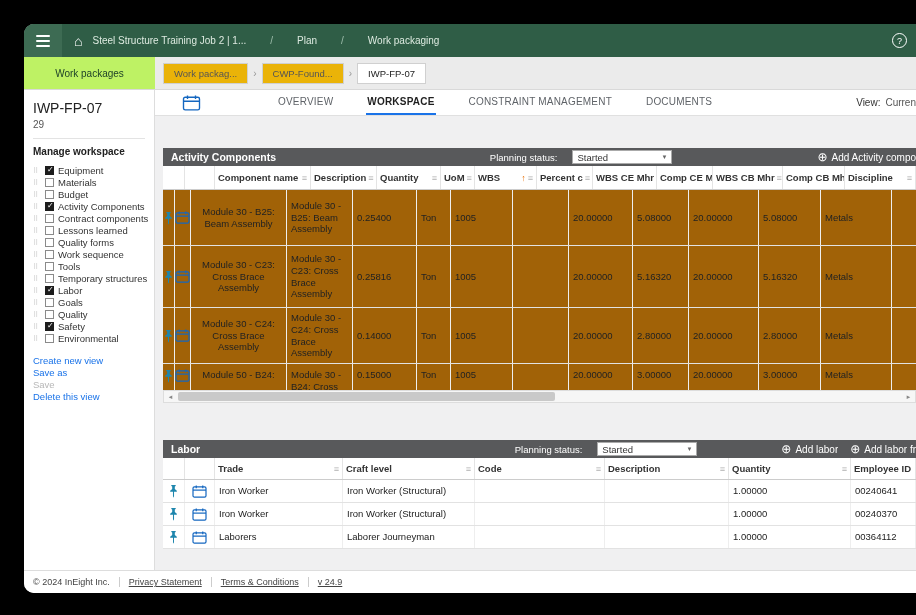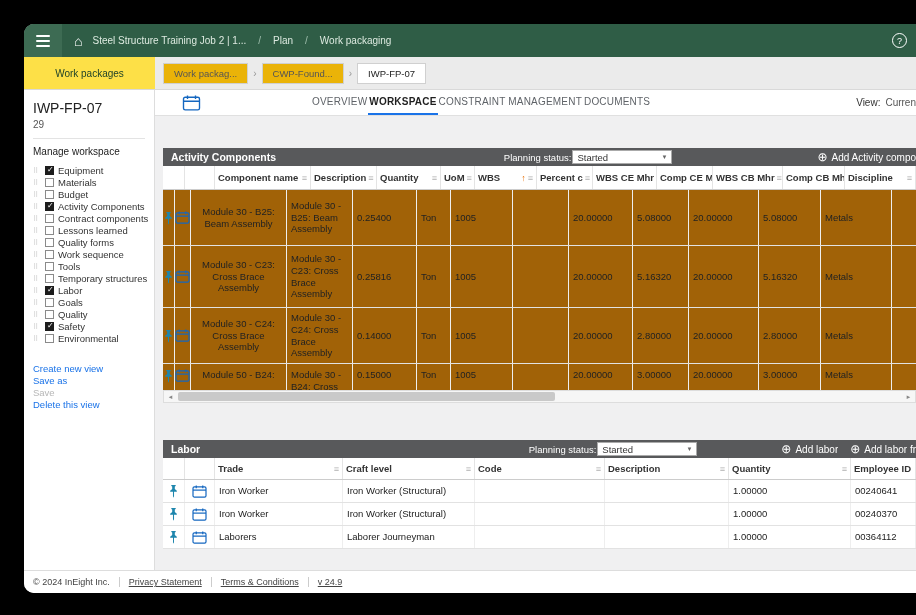--- a/index.html
+++ b/index.html
@@ -4,66 +4,66 @@
 <style>
   *{margin:0;padding:0;box-sizing:border-box}
   html,body{width:916px;height:615px;background:#000;overflow:hidden;font-family:"Liberation Sans",sans-serif}
   .app{position:absolute;left:24px;top:24px;width:892px;height:569px;background:#f0f0f1;border-radius:10px 0 0 10px;overflow:hidden;display:flex;flex-direction:column}
 
   
   .topbar{height:33px;background:#2f5d46;display:flex;align-items:center;color:#fff;flex:0 0 auto}
   .hamb{width:38px;height:33px;background:#3d6b53;display:flex;flex-direction:column;justify-content:center;align-items:center;gap:3px;cursor:pointer;flex:0 0 auto}
   .hamb span{display:block;width:14px;height:2px;background:#fff;border-radius:1px}
   .home{font-size:14px;margin:0 10px 0 12px;line-height:1;cursor:pointer}
-  .bc{font-size:10px;color:#ddeae0;display:flex;align-items:center;gap:12px;white-space:nowrap}
+  .bc{font-size:10px;color:#ddeae0;display:flex;align-items:center;gap:24px;white-space:nowrap}
   .bcsep{color:#9dbcab}
   .help{margin-left:auto;margin-right:9px;width:15px;height:15px;border:1px solid #fff;border-radius:50%;font-size:9px;display:flex;align-items:center;justify-content:center;flex:0 0 auto;cursor:pointer}
 
   
   .chipbar{height:33px;background:#ebebeb;border-bottom:1px solid #d9d9d9;display:flex;align-items:stretch;flex:0 0 auto}
-  .modchip{width:131px;background:#fde047;color:#1f4228;font-size:10px;display:flex;align-items:center;justify-content:center;cursor:pointer;flex:0 0 auto}
+  .modchip{width:131px;background:#bef264;color:#1f4228;font-size:10px;display:flex;align-items:center;justify-content:center;cursor:pointer;flex:0 0 auto}
   .chips{display:flex;align-items:center;gap:5px;padding-left:8px;font-size:9.5px}
   .chip{background:#eab308;border:1px solid #d0d0d0;padding:4px 10px;color:#555;white-space:nowrap;cursor:pointer}
   .chip.active{background:#fff;color:#222}
   .chipsep{color:#999;font-size:10px}
 
   .bodyrow{flex:1;display:flex;min-height:0}
 
   
   .sidebar{width:131px;background:#fff;border-right:1px solid #ddd;padding:8px 0 0 9px;flex:0 0 auto;overflow:hidden}
   .side-title{font-size:14px;color:#222;margin-top:2px}
   .side-count{font-size:10px;color:#555;margin-top:3px}
   .side-div{height:1px;background:#e3e3e3;margin:8px 9px 7px 0}
-  .side-manage{font-weight:normal;font-size:10px;color:#222;margin-bottom:7px}
+  .side-manage{font-weight:bold;font-size:10px;color:#222;margin-bottom:7px}
   .side-item{display:flex;align-items:center;gap:4px;height:12px;cursor:pointer}
   .grip{font-size:7px;color:#c4c4c4;width:8px;line-height:1}
   .cb{width:9px;height:9px;border:1px solid #8a8a8a;background:#fff;position:relative;flex:0 0 auto;cursor:pointer}
   .cb.on{background:#1c1c1c;border-color:#1c1c1c}
   .cb.on::after{content:"✓";color:#fff;font-size:8px;position:absolute;left:1px;top:-1.5px}
   .side-label{font-size:9.5px;color:#333;white-space:nowrap}
-  .side-links{margin-top:19px}
+  .side-links{margin-top:11px}
   .side-link{font-size:9.5px;height:12px;color:#b7b7b7;cursor:pointer}
   .side-link.on{color:#1a73e8}
 
   
   .main{flex:1;min-width:0;display:flex;flex-direction:column;background:#f0f0f1}
   .tabsbar{height:26px;background:#fff;border-bottom:1px solid #e0e0e0;display:flex;align-items:stretch;flex:0 0 auto}
   .wsicon{display:flex;align-items:center;margin-left:27px;cursor:pointer}
-  .tabs{display:flex;margin-left:110px;}
+  .tabs{display:flex;margin-left:76px;gap:32px}
   .tab{font-size:10px;color:#5f6368;display:flex;align-items:center;border-bottom:2px solid transparent;padding:0 1px;letter-spacing:.2px;cursor:pointer;white-space:nowrap}
   .tab.on{color:#1f1f1f;border-bottom-color:#1a73e8;font-weight:bold}
   .viewsel{margin-left:auto;display:flex;align-items:center;font-size:10px;gap:5px;white-space:nowrap;cursor:pointer}
   .viewlab{color:#333}.viewval{color:#555}
 
   .section{margin-left:8px;flex:0 0 auto}
   .act{margin-top:32px}
   .sechead{height:18px;background:#58595b;color:#fff;display:flex;align-items:center;padding-left:8px;font-size:10.5px}
   .sectitle{font-weight:bold}
   .plab{margin-left:auto;font-size:9.5px}
-  .pselect{width:100px;height:14px;background:#fff;border:1px solid #aaa;color:#333;font-size:9.5px;display:flex;align-items:center;justify-content:space-between;padding:0 4px;margin-left:1px;cursor:pointer}
+  .pselect{width:100px;height:14px;background:#fff;border:1px solid #aaa;color:#333;font-size:9.5px;display:flex;align-items:center;justify-content:space-between;padding:0 4px;margin-left:15px;cursor:pointer}
   .caret{font-size:6px;color:#666}
   .addbtn{display:flex;align-items:center;gap:4px;font-size:10px;color:#fff;cursor:pointer;white-space:nowrap;overflow:hidden}
   .act .addbtn{margin-left:145px}
   .lab .addbtn{margin-left:84px}
   .lab .addbtn2{margin-left:12px}
   .plus{font-size:12px;line-height:1}
 
   .thead{display:flex;background:#fff;border-bottom:1px solid #ccc;height:24px;font-size:9.5px;font-weight:bold;color:#333}
   .hc{display:flex;align-items:center;justify-content:space-between;border-right:1px solid #e4e4e4;padding:0 3px;overflow:hidden;white-space:nowrap;cursor:pointer}
   .fico{color:#b0b0b0;font-weight:normal;font-size:9px;margin-left:2px}

